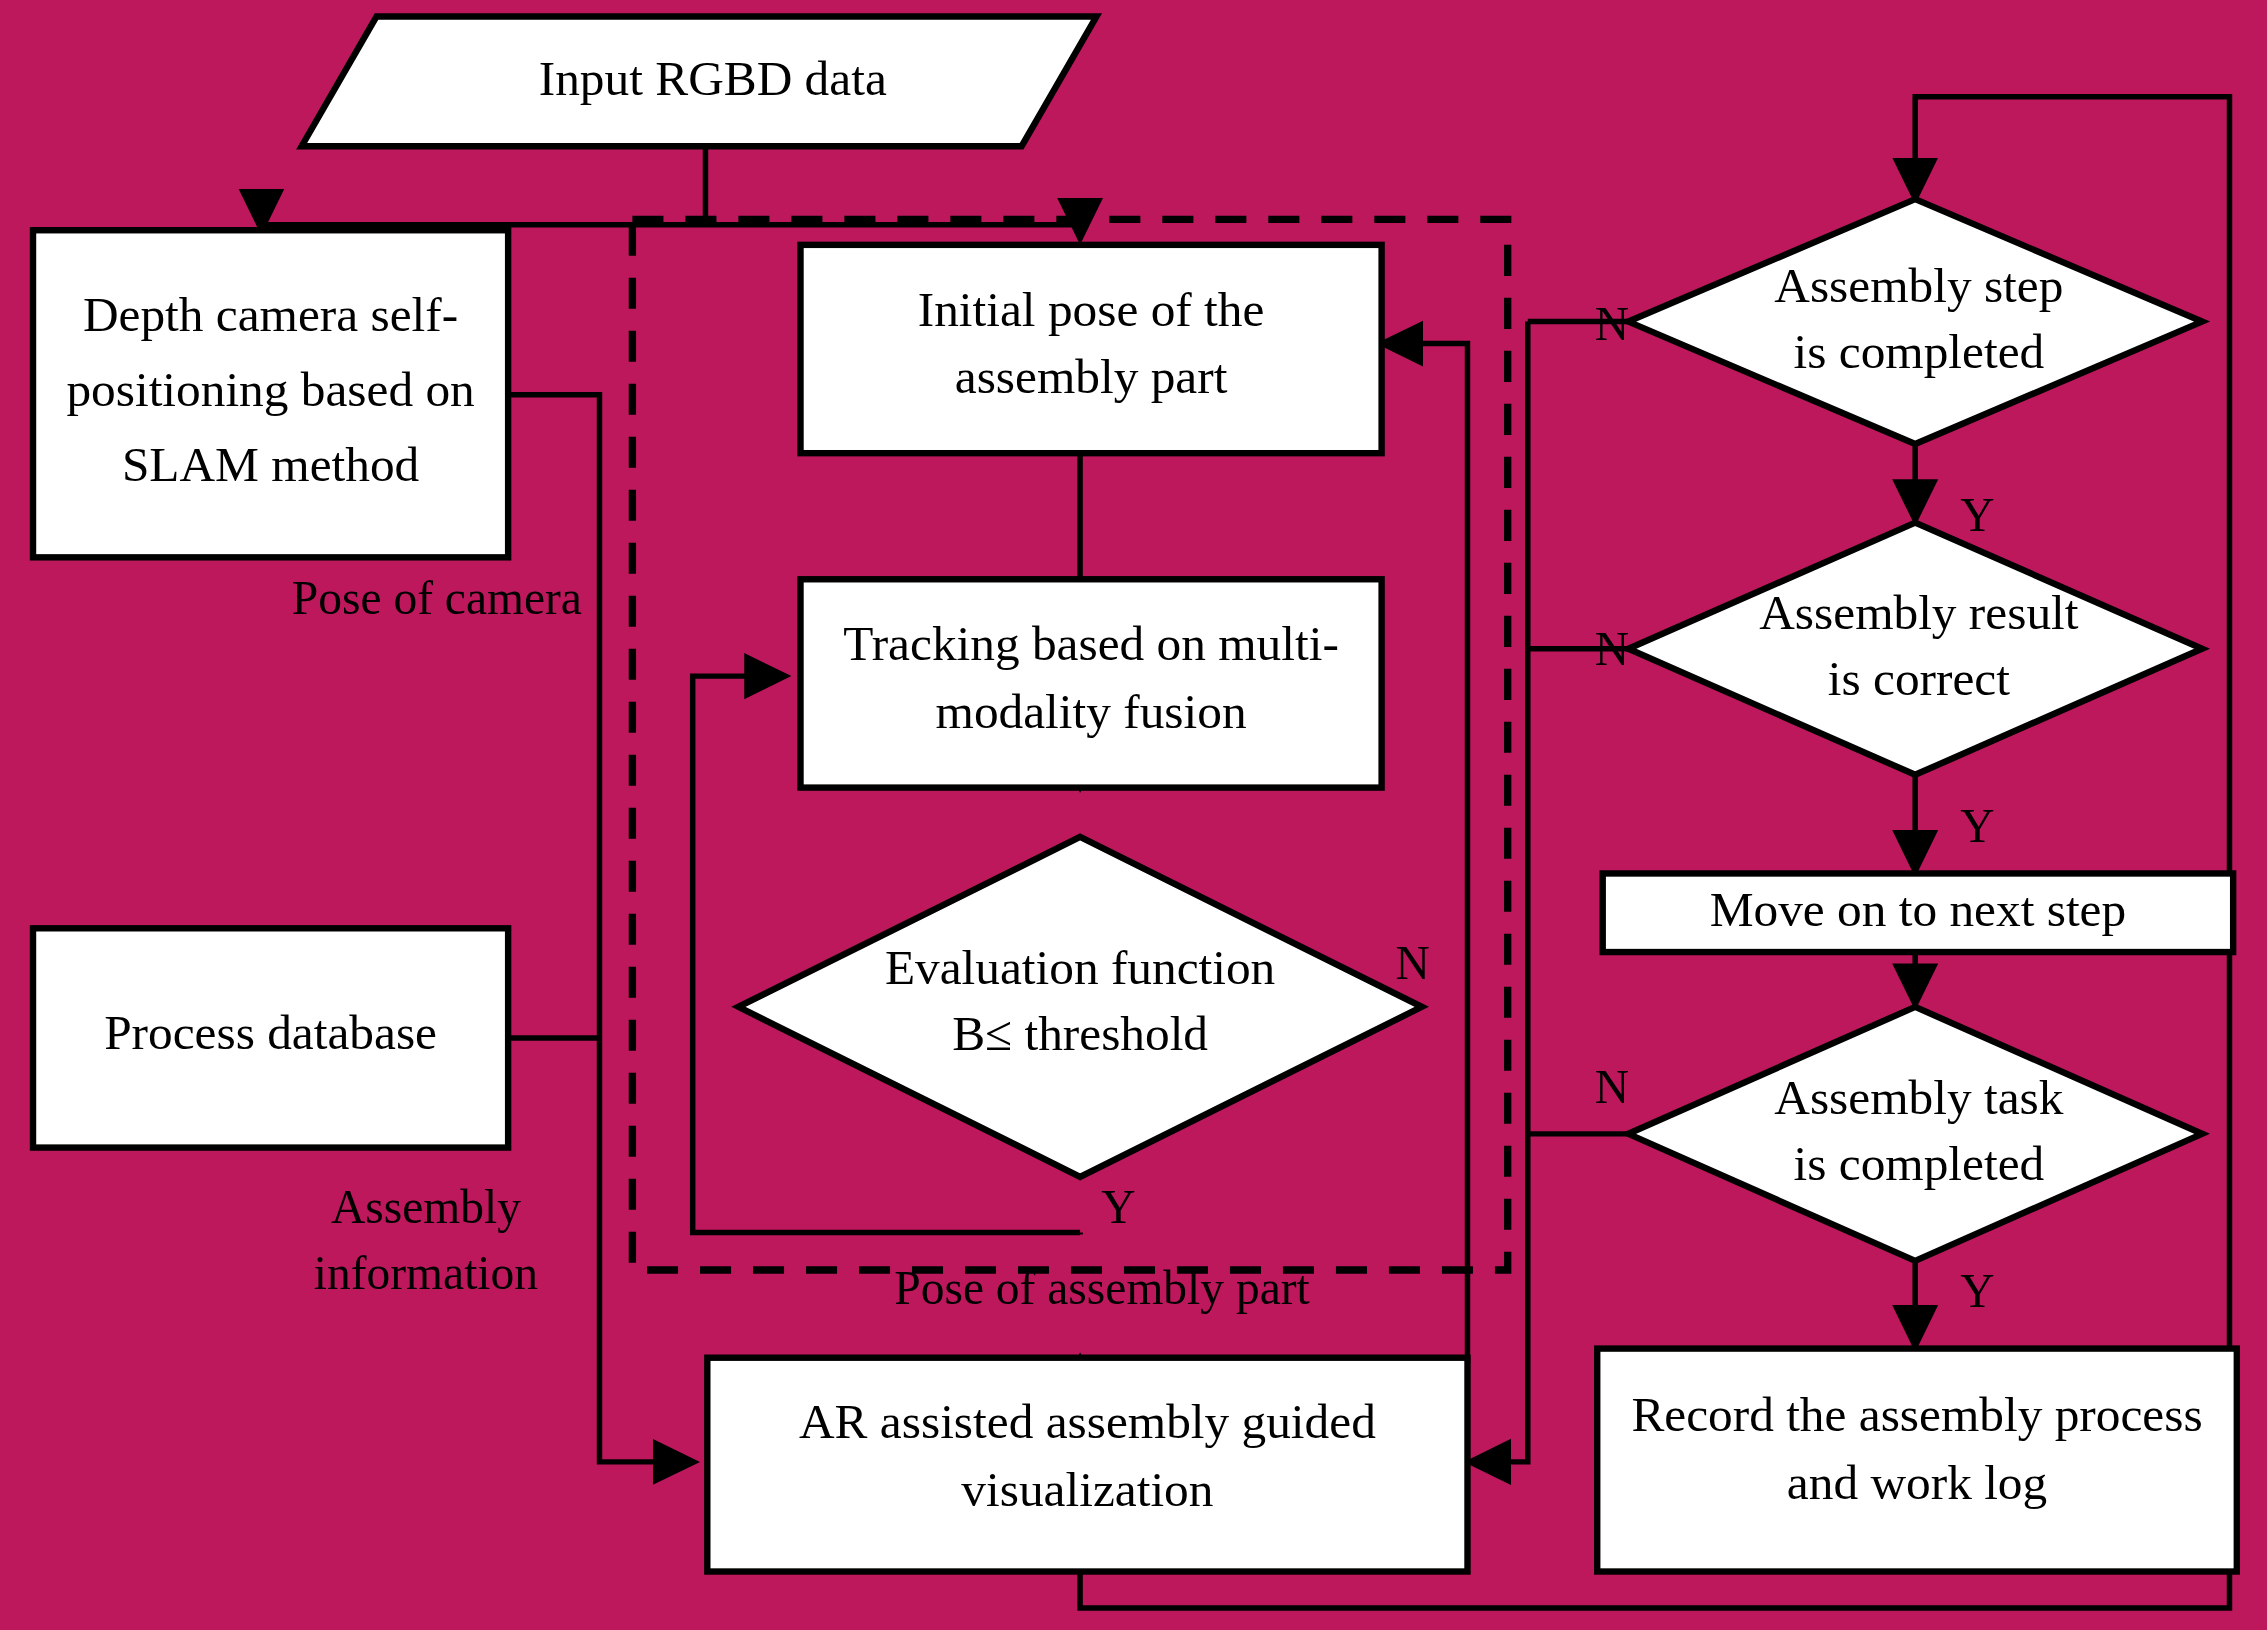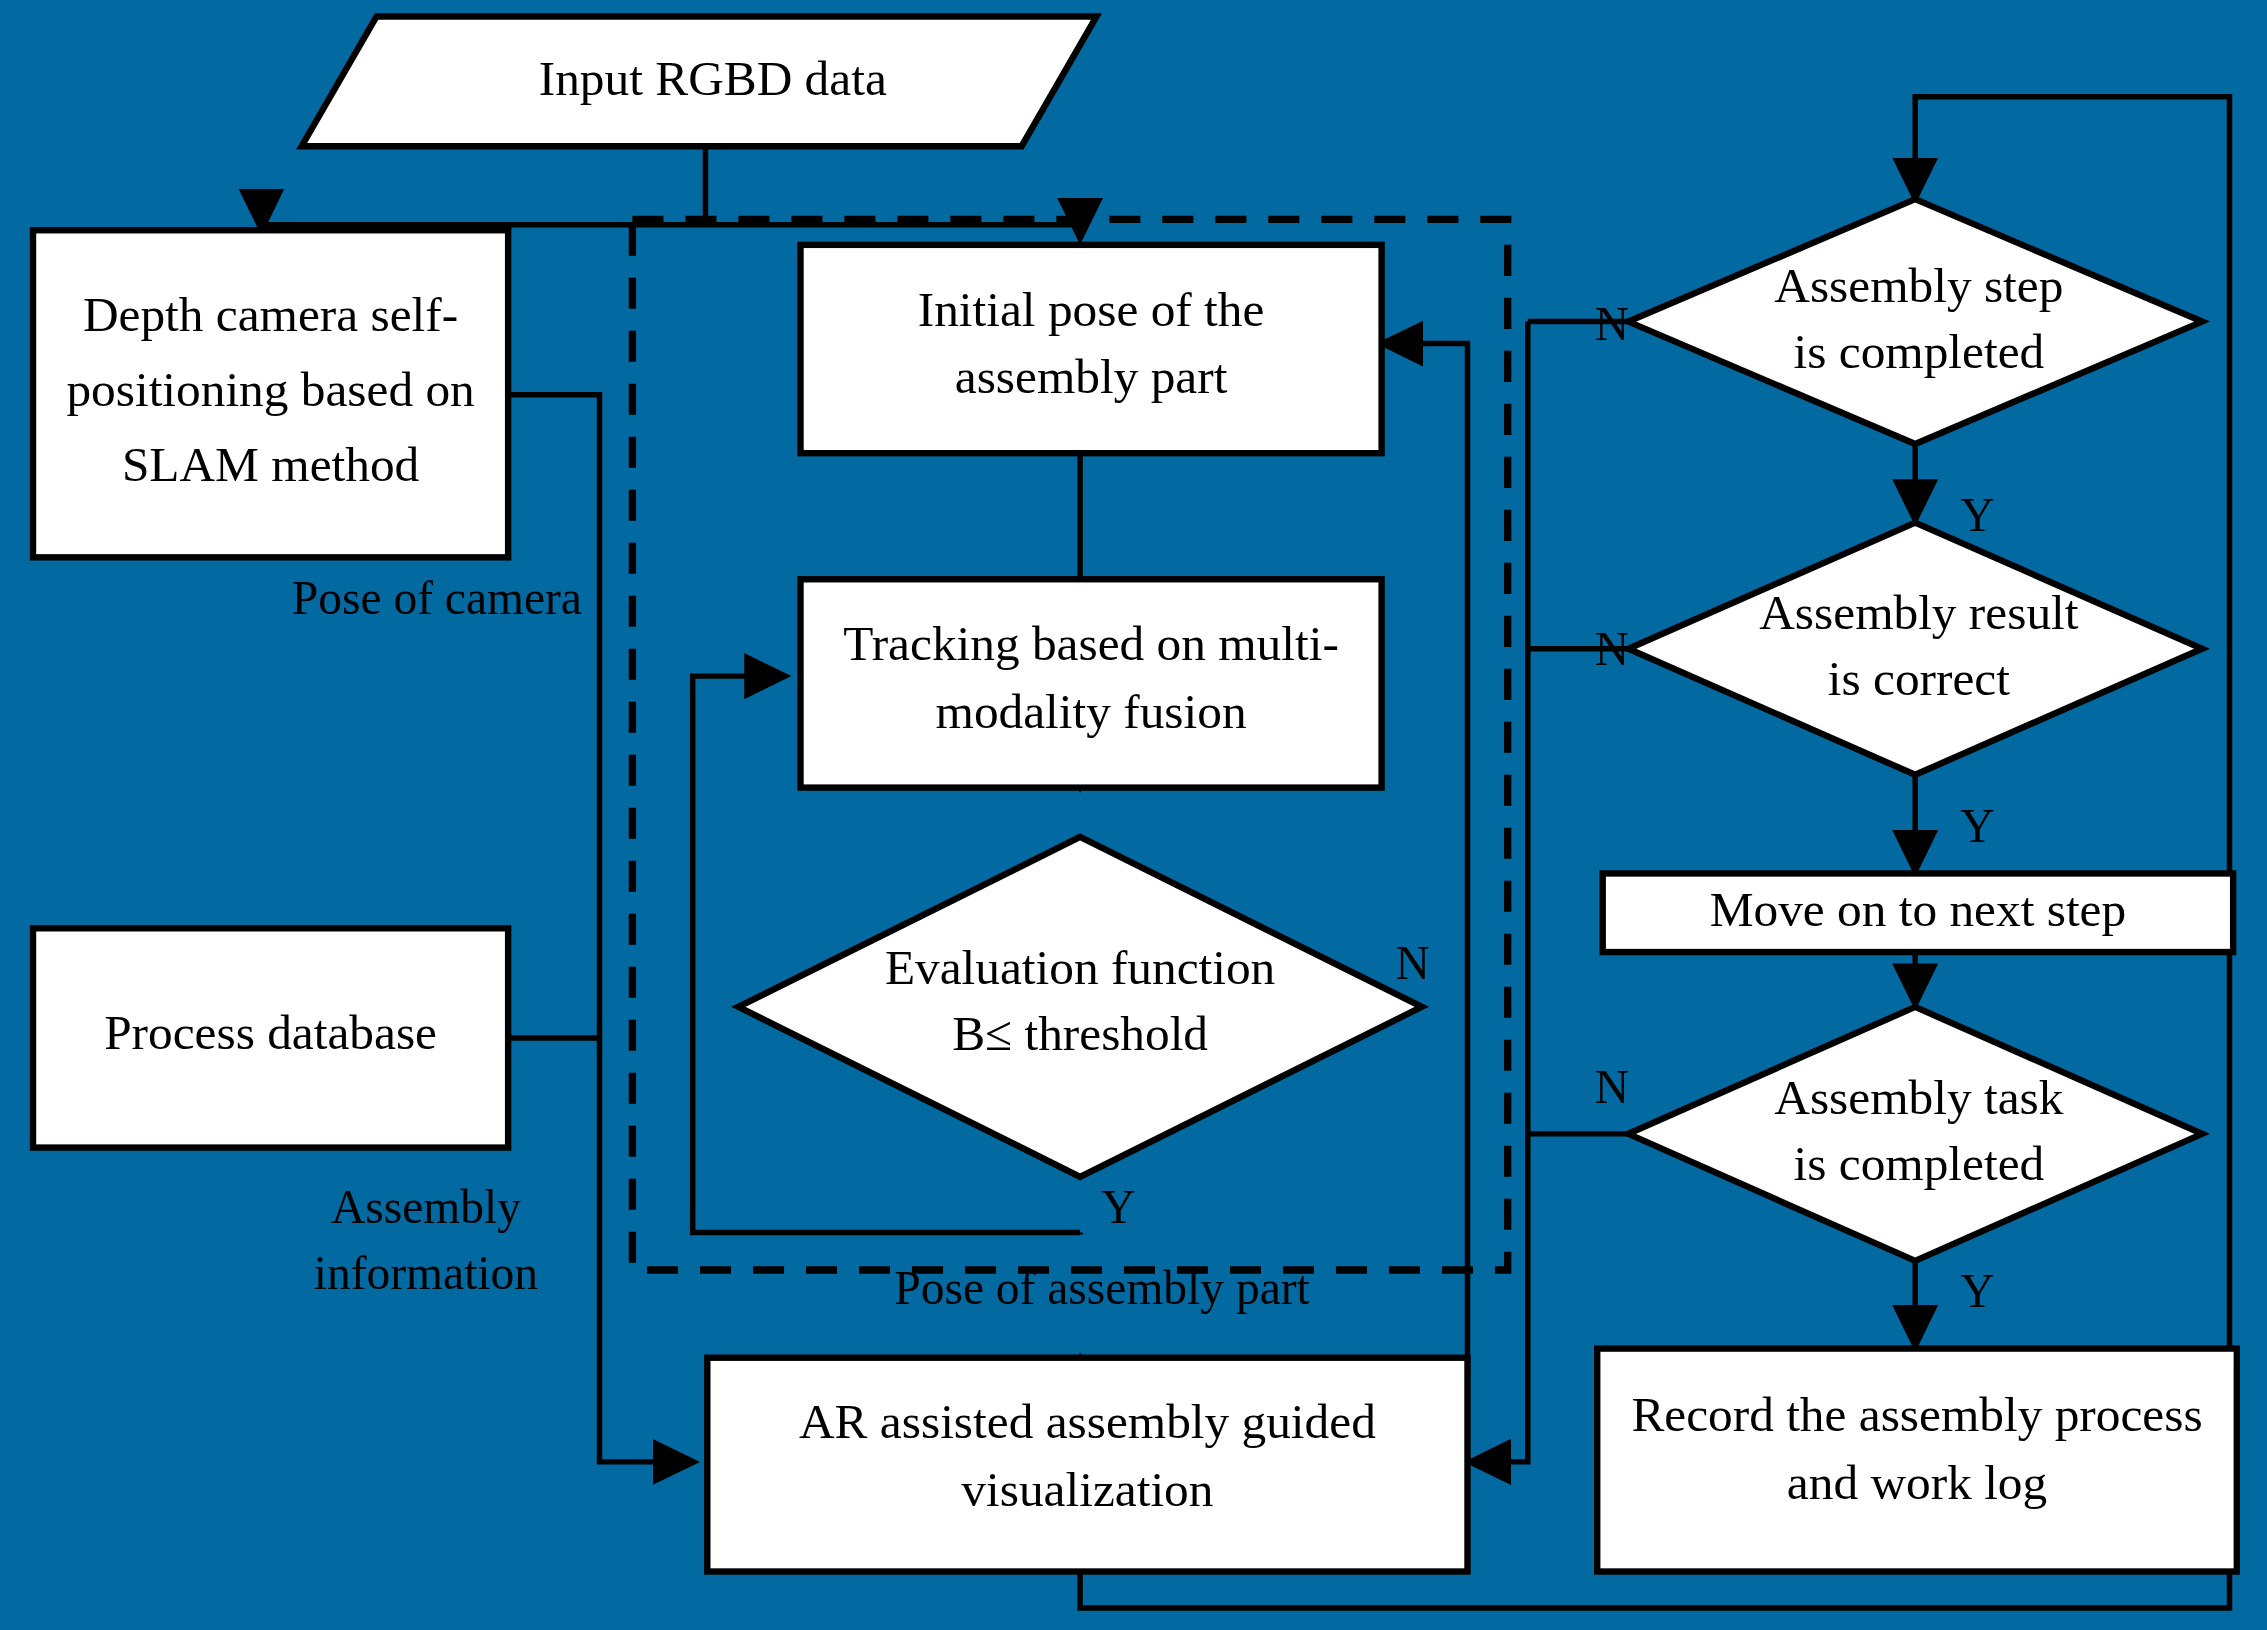--- a/index.html
+++ b/index.html
@@ -1,18 +1,18 @@
 <!DOCTYPE html>
 <html style="font-size:14.6px"><head>
 <meta charset="utf-8">
 <style>
   html,body{margin:0;padding:0;background:#ffffff;}
   body{width:2268px;height:1630px;overflow:hidden;
        font-family:"Liberation Serif","DejaVu Serif",serif;}
-  #canvas{position:relative;width:2268px;height:1630px;background:#0369a1;text-align:right;}
+  #canvas{position:relative;width:2268px;height:1630px;background:#be185d;text-align:right;}
   svg{position:absolute;left:0;top:0;width:2268px;height:1630px;display:block;}
   .shape{fill:#ffffff;stroke:#000000;stroke-width:7;}
   .dashedbox{fill:none;stroke:#000000;stroke-width:8;stroke-dasharray:34 24;}
   .conn{fill:none;stroke:#000000;stroke-width:6;}
   .nodetext{font-family:"Liberation Serif","DejaVu Serif",serif;
             font-size:54px;fill:#000;text-anchor:middle;dominant-baseline:middle;}
   .edgelabel{font-family:"Liberation Serif","DejaVu Serif",serif;
              font-size:52px;fill:#000;text-anchor:middle;dominant-baseline:middle;}
   .yn{font-family:"Liberation Serif","DejaVu Serif",serif;
       font-size:52px;fill:#000;text-anchor:middle;dominant-baseline:middle;}

